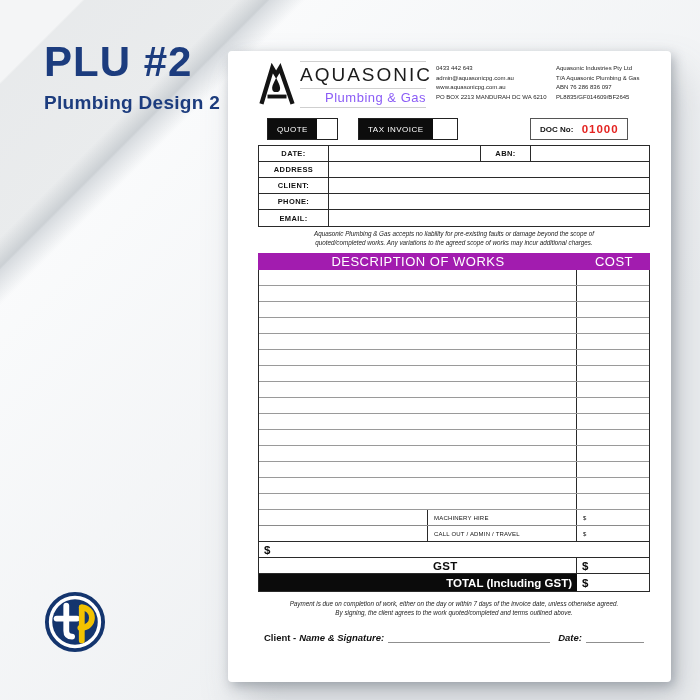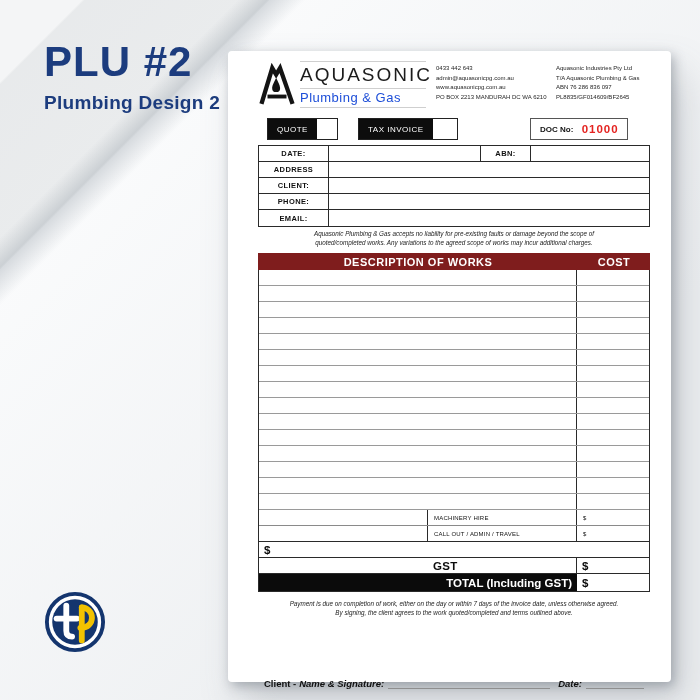--- a/index.html
+++ b/index.html
@@ -25,21 +25,21 @@
   
   .paper { position:absolute; left:228px; top:51px; width:443px; height:631px; background:#ffffff;
     box-shadow:3px 4px 12px rgba(95,105,115,0.45), 12px 22px 38px rgba(95,105,115,0.25);
     border-radius:4px; }
 
   
   .a-mark { position:absolute; left:30px; top:9px; width:38px; height:48px; }
   .brand-block { position:absolute; left:72px; top:10px; width:126px; }
   .brand-rule { height:1px; background:#cfcfcf; }
   .brand-name { font-size:19px; letter-spacing:2px; color:#1c1c1c; text-align:center; padding:2px 0 2px 0; }
-  .brand-tagline { font-size:13px; letter-spacing:0.5px; color:#1d4ed8; text-align:left; padding:1px 0 2px 0; }
+  .brand-tagline { font-size:13px; letter-spacing:0.5px; color:#8b5cf6; text-align:right; padding:1px 0 2px 0; }
   .contact-col { position:absolute; top:13px; width:118px; font-size:6px; line-height:9.6px; color:#1f1f1f; }
   .contact-col.c1 { left:208px; } .contact-col.c2 { left:328px; }
 
   
   .check-group { position:absolute; top:67px; height:22px; display:flex; border:1px solid #222; background:#fff; }
   .check-group.quote { left:39px; } .check-group.tax { left:130px; }
   .check-label { background:#0d0d0d; color:#fff; font-size:8px; font-weight:normal; letter-spacing:0.5px;
     display:flex; align-items:center; justify-content:center; padding:0 9px;text-align:center; }
   .check-box { background:#fff; }
   .check-group.quote .check-box { width:20px; } .check-group.tax .check-box { width:24px; }
@@ -58,22 +58,22 @@
   .flabel { justify-content:center; font-size:7.5px; font-weight:bold; letter-spacing:0.4px; color:#111;
     border-right:1px solid #2a2a2a; }
   .finput { background:#fff; }
   .finput.mid { border-right:1px solid #2a2a2a; }
 
   .liability-note { position:absolute; left:61px; top:179px; width:330px; text-align:center;
     font-size:6.3px; line-height:8.6px; font-style:italic; color:#222; }
 
   
   .works { position:absolute; left:30px; top:202px; width:392px; }
-  .works-header { display:grid; grid-template-columns:320px 72px; height:17px; background:#7f1d1d;
-    color:#fff; font-size:11px; font-weight:bold; letter-spacing:0.5px; align-items:center; text-align:center; }
+  .works-header { display:grid; grid-template-columns:320px 72px; height:17px; background:#a21caf;
+    color:#fff; font-size:13px; font-weight:normal; letter-spacing:0.5px; align-items:center; text-align:center; }
   .works-grid { border:1px solid #2a2a2a; border-top:none; }
   .works-row { display:grid; grid-template-columns:318px 72px; height:16px; border-bottom:1px solid #9a9a9a; }
   .works-row .wdesc { border-right:1px solid #2a2a2a; }
   .sum-row-small { display:grid; grid-template-columns:169px 149px 72px; height:16px; border-bottom:1px solid #8a8a8a; align-items:center; }
   .sum-row-small.dark { border-bottom:1px solid #2a2a2a; }
   .sum-row-small .s-empty { border-right:1px solid #2a2a2a; height:100%; }
   .sum-row-small .s-label { border-right:1px solid #2a2a2a; height:100%; display:flex; align-items:center;
     font-size:6px; letter-spacing:0.2px; color:#111; padding-left:6px; }
   .sum-row-small .s-cur { font-size:6px; color:#111; padding-left:6px; }
   .sum-row-big { display:grid; grid-template-columns:318px 72px; height:16px; border-bottom:1px solid #2a2a2a; align-items:center; }
@@ -82,21 +82,21 @@
   .sum-row-big .b-cur { font-size:11.5px; font-weight:bold; color:#0d0d0d; padding-left:5px; }
   .total-row { display:grid; grid-template-columns:318px 72px; height:17px; align-items:center; }
   .total-row .t-label { background:#0b0b0b; color:#fff; height:100%; display:flex; align-items:center;
     justify-content:flex-end; font-size:11.5px; font-weight:bold; padding-right:5px; }
   .total-row .t-cur { font-size:11.5px; font-weight:bold; color:#0d0d0d; padding-left:5px; }
 
   .payment-note { position:absolute; left:36px; top:549px; width:380px; text-align:center;
     font-size:6.3px; line-height:8.6px; font-style:italic; color:#222; }
 
   .signature-row { position:absolute; left:36px; top:581px; width:380px; display:flex;
-    align-items:flex-end; font-size:9.5px; font-weight:bold; color:#111;margin-top:46px; }
+    align-items:flex-end; font-size:9.5px; font-weight:bold; color:#111; }
   .sig-italic { font-style:italic; margin-left:3px; }
   .sig-line { border-bottom:1px solid #8f8f8f; height:10px; }
   .sig-line.long { width:162px; margin-left:4px; }
   .sig-line.short { width:58px; margin-left:4px; }
   .date-label { font-style:italic; margin-left:8px; }
 </style>
 </head>
 <body>
 
 <div class="canvas">

